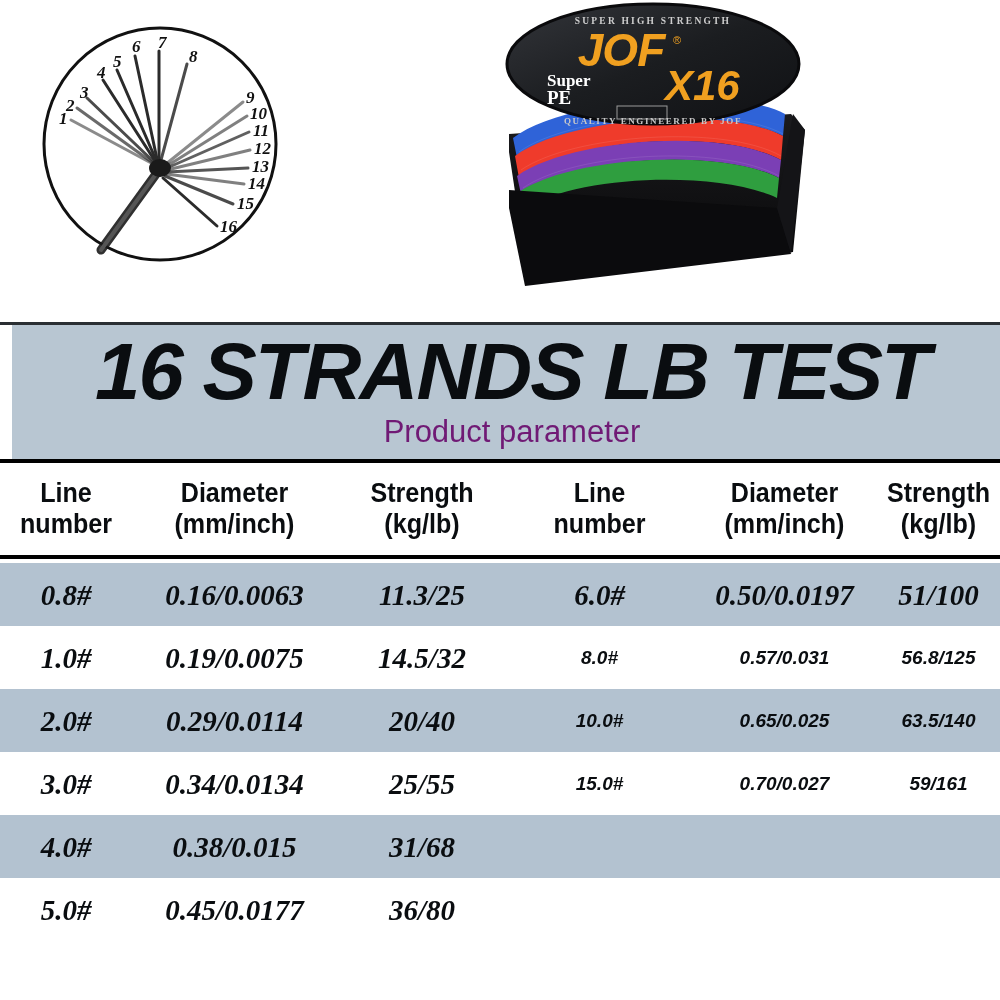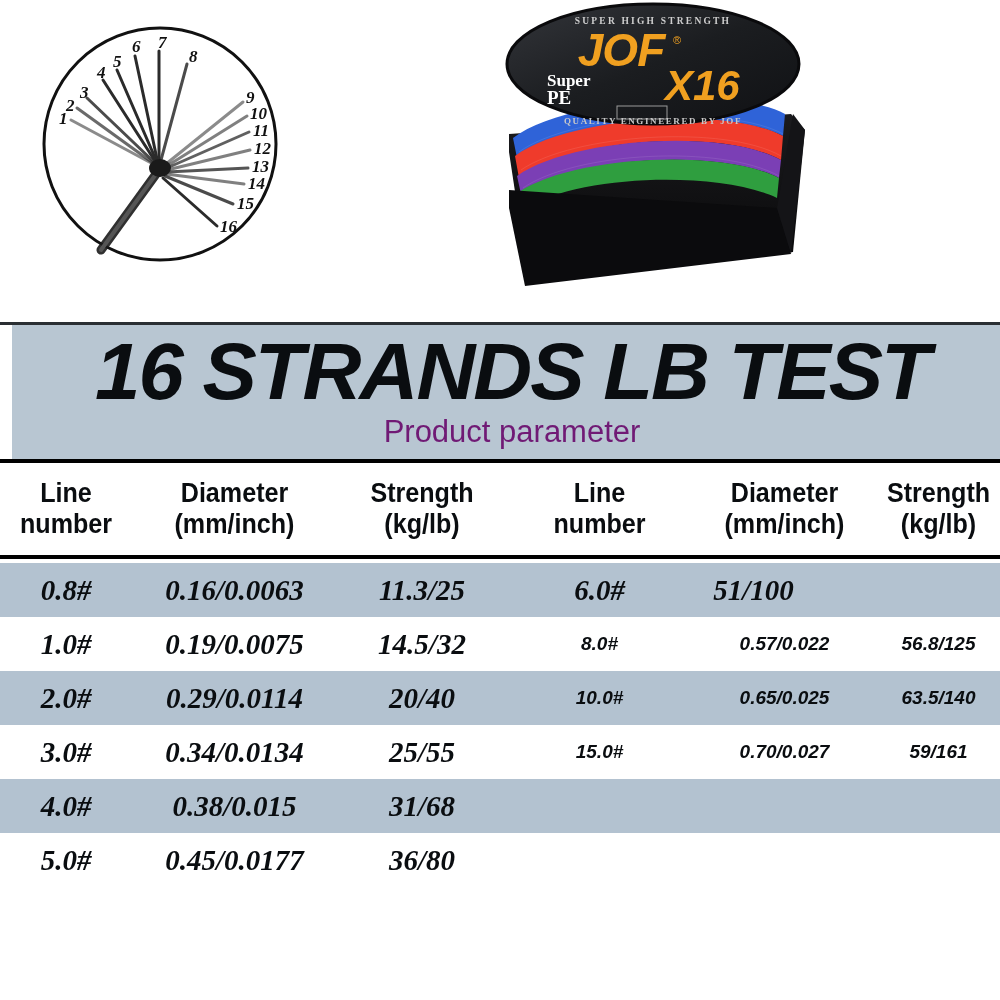--- a/index.html
+++ b/index.html
@@ -71,21 +71,21 @@
     color:#0a0d10;
     transform:scaleX(0.93);
   }
 
   
   #table-body{
     position:absolute;left:0;top:563px;width:1000px;height:437px;
     background:#ffffff;
   }
   .trow{
-    display:flex;width:1000px;height:54px;align-items:center;
+    display:flex;width:1000px;height:63px;align-items:center;
   }
   .trow.striped{background:#b3c2d0;}
   .tcell{
     text-align:center;
     font-family:"Liberation Serif", serif;
     font-weight:bold;font-style:italic;
     font-size:29px;line-height:32px;
     color:#0a0d10;
     white-space:nowrap;
   }
@@ -239,28 +239,29 @@
     </div>
   </div>
 </div>
 
 <div id="table-body">
     <div class="trow striped">
       <div class="tcell c0">0.8#</div>
       <div class="tcell c1">0.16/0.0063</div>
       <div class="tcell c2">11.3/25</div>
       <div class="tcell c3">6.0#</div>
+      <div class="tcell c4">0.50/0.0197</div>
       <div class="tcell c5">51/100</div>
     </div>
     <div class="trow">
       <div class="tcell c0">1.0#</div>
       <div class="tcell c1">0.19/0.0075</div>
       <div class="tcell c2">14.5/32</div>
       <div class="tcell c3 sans">8.0#</div>
-      <div class="tcell c4 sans">0.57/0.022</div>
+      <div class="tcell c4 sans">0.57/0.031</div>
       <div class="tcell c5 sans">56.8/125</div>
     </div>
     <div class="trow striped">
       <div class="tcell c0">2.0#</div>
       <div class="tcell c1">0.29/0.0114</div>
       <div class="tcell c2">20/40</div>
       <div class="tcell c3 sans">10.0#</div>
       <div class="tcell c4 sans">0.65/0.025</div>
       <div class="tcell c5 sans">63.5/140</div>
     </div>

